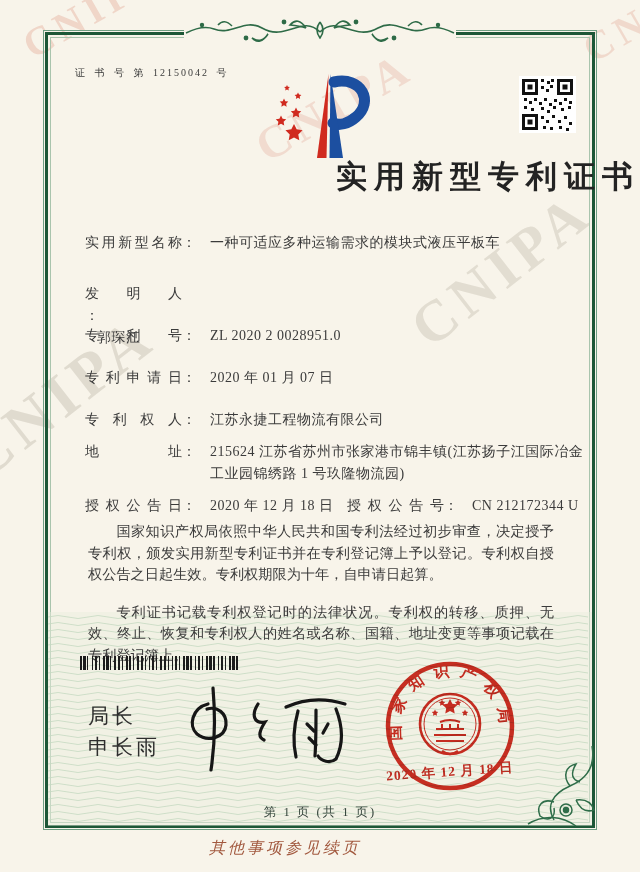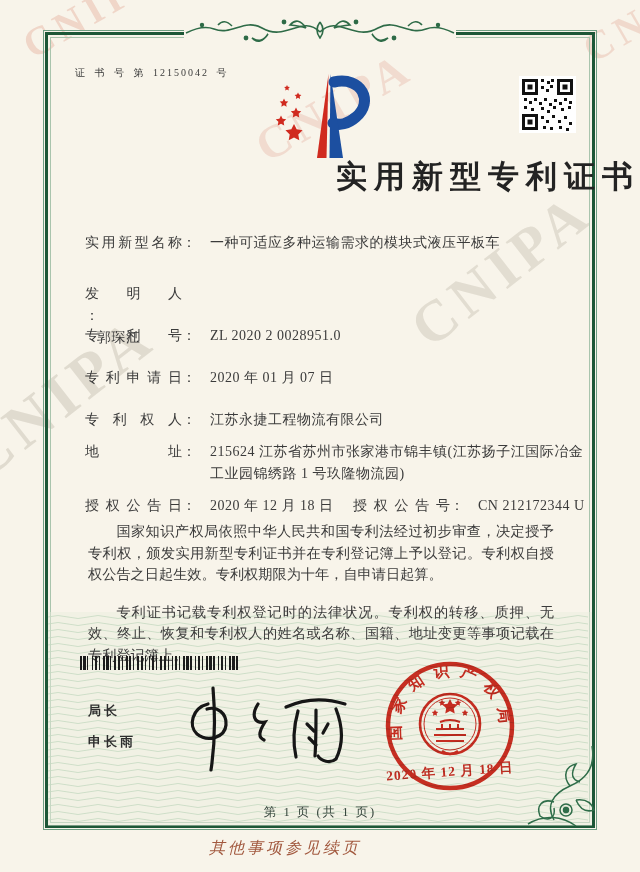--- a/index.html
+++ b/index.html
@@ -20,21 +20,21 @@
   .val{letter-spacing:0.5px;margin-left:12px;}
   .val-wrap{width:380px;}
   .grp{display:flex;}
   .grp1{width:262px;flex:0 0 auto;}
   .paras{position:absolute;left:72px;top:505px;width:498px;font-size:14.2px;line-height:21.5px;
          text-align:justify;color:#3b3b3b;}
   .paras p{margin:16px;text-indent:2em;}
   .barcode{left:80px;top:656px;width:158px;height:14px;
       background:repeating-linear-gradient(90deg,#1c1c1c 0 1.5px,transparent 1.5px 3px,
       #1c1c1c 3px 5.5px,transparent 5.5px 7px,#1c1c1c 7px 8px,transparent 8px 11.5px);}
-  .director{left:88px;font-size:13px;font-weight:700;letter-spacing:3px;color:#2e2e2e;}
+  .director{left:88px;font-size:21px;font-weight:400;letter-spacing:3px;color:#2e2e2e;}
   .pagenum{left:0;top:804px;width:100%;text-align:center;font-size:12.5px;letter-spacing:2px;color:#33433a;}
   .note{left:0;top:838px;width:100%;text-align:center;font-size:16px;letter-spacing:3px;
         color:#a2593f;font-style:italic;transform:translateX(-35px);}
   svg text{font-family:"Liberation Serif","DejaVu Serif",serif;}
 </style>
 </head>
 <body>
 
 <div class="page">
 
@@ -216,21 +216,21 @@
     <span class="lbl">专利权人</span>
 
     <span class="colon">：</span>
     <span class="val">江苏永捷工程物流有限公司</span>
   </div>
   <div class="row" style="top:441px;">
     <span class="lbl">地址</span>
     <span class="colon">：</span>
     <span class="val val-wrap">215624 江苏省苏州市张家港市锦丰镇(江苏扬子江国际冶金工业园锦绣路 1 号玖隆物流园)</span>
   </div>
-  <div class="row" style="top:495px;gap:6px;">
+  <div class="row" style="top:495px;">
     <span class="grp grp1">
       <span class="lbl">授权公告日</span>
       <span class="colon">：</span>
       <span class="val">2020 年 12 月 18 日</span>
     </span>
     <span class="grp">
       <span class="lbl">授权公告号</span>
       <span class="colon">：</span>
       <span class="val">CN 212172344 U</span>
     </span>

